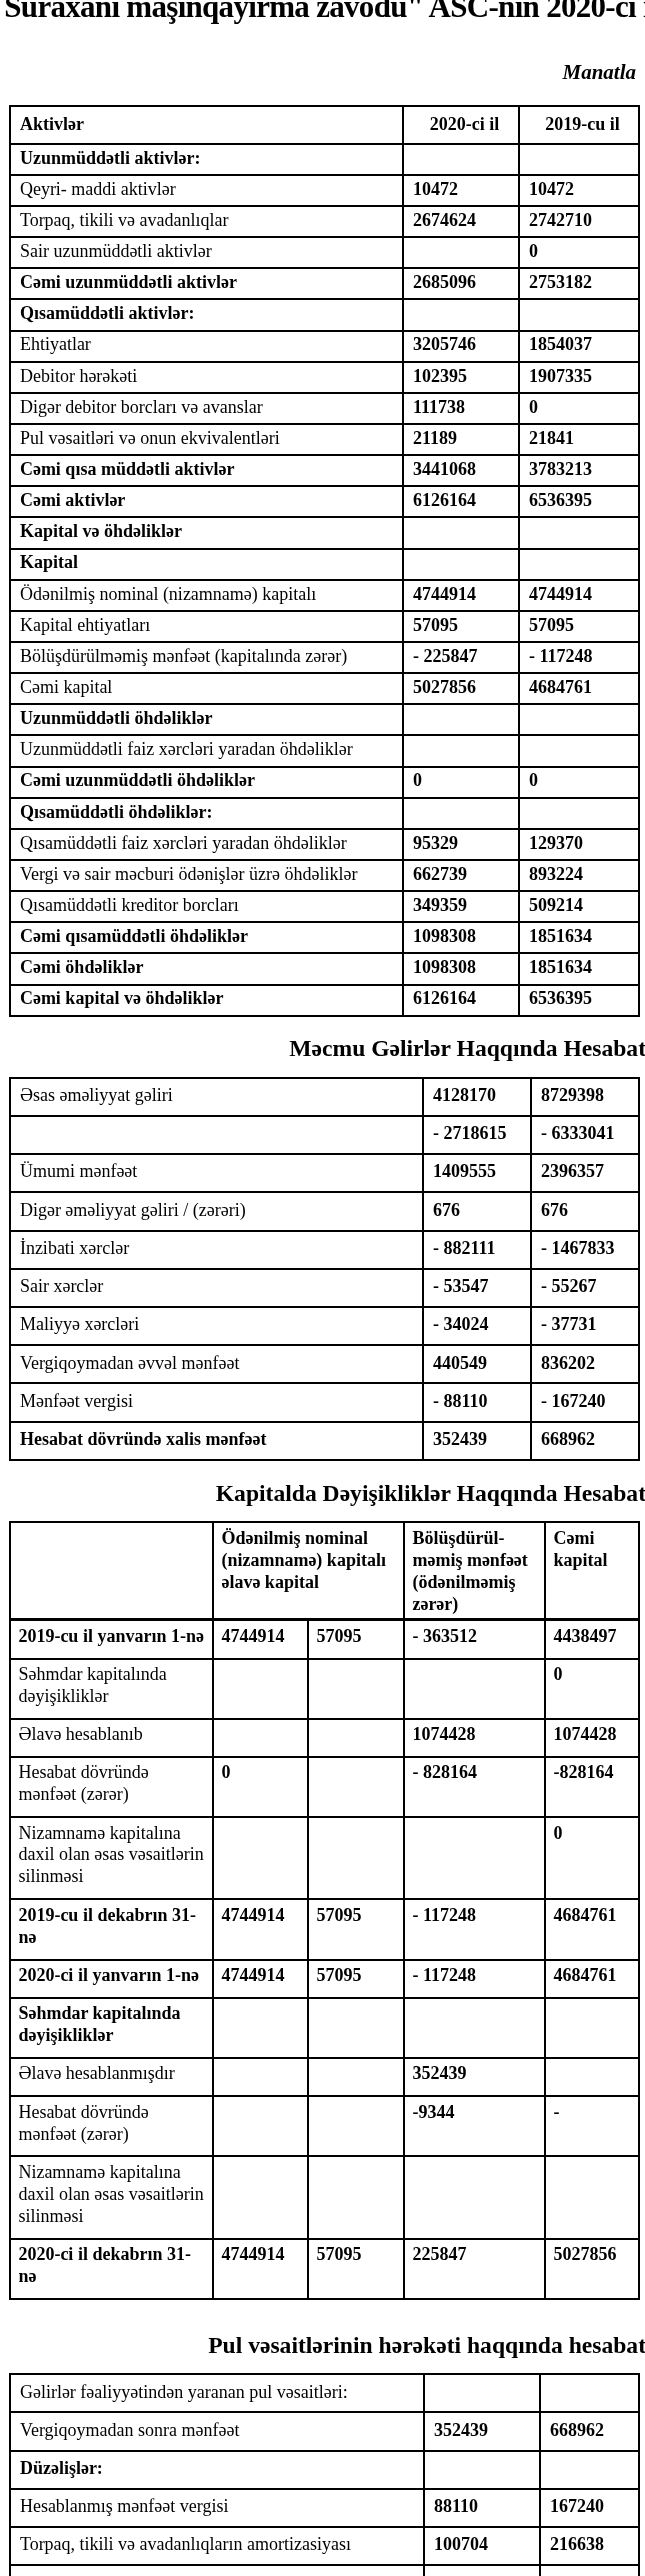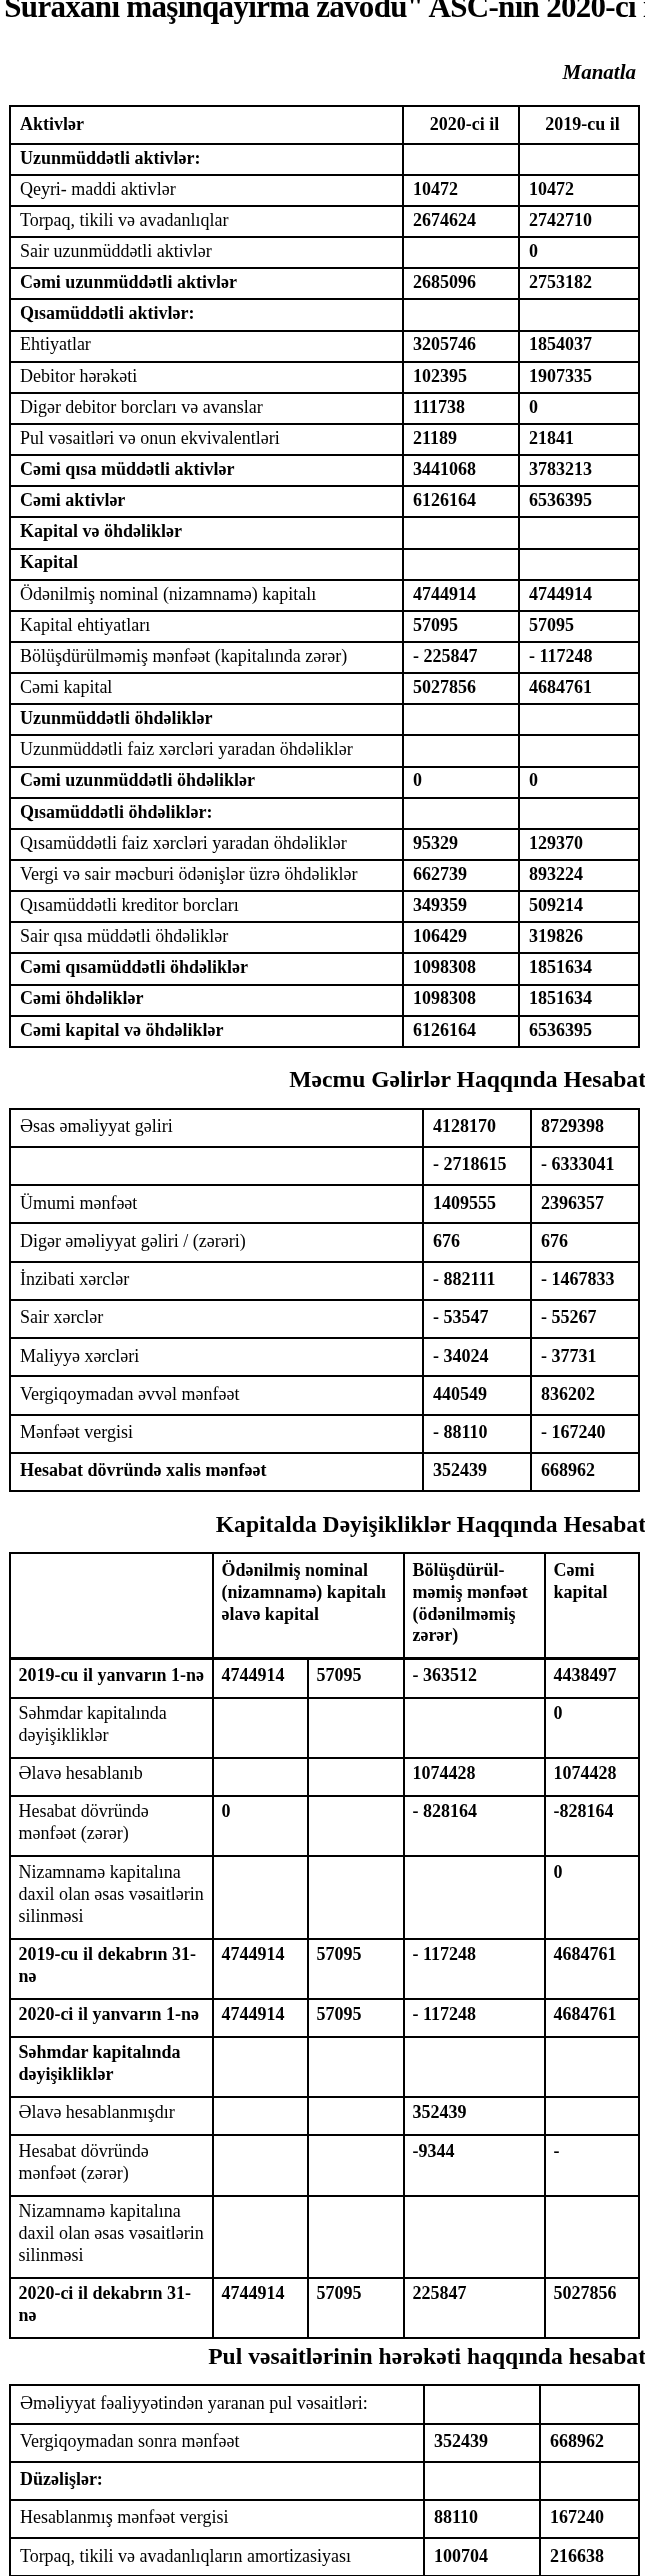--- a/index.html
+++ b/index.html
@@ -10,42 +10,42 @@
     margin:-8.6px 0 0 4.3px; font-size:31px; font-weight:bold;
     letter-spacing:-0.7px; line-height:1.05; white-space:nowrap;
   }
 
   .currency-note {
     text-align:right; font-style:italic; font-weight:bold;
     font-size:21px; margin:36px 10px 20px 0;
   }
 
   .sec-title { text-align:right; font-size:23.6px; font-weight:bold; margin:18.6px 0 14.3px 0; }
-  .sec-title.last { margin-top:4px; }
+  .sec-title.last { margin-top:32px; }
 
   table.fin-table {
     border-collapse:collapse; table-layout:fixed;
     width:629px; margin:0 7.9px 0 9.3px; border:2.9px solid #000;
   }
   .fin-table td, .fin-table th {
     border:2.1px solid #000; vertical-align:top;
     font-size:18px; line-height:1.22; padding:2.9px 5.7px 4.3px 8.6px;
     overflow:hidden; word-wrap:break-word;
   }
   .fin-table th { text-align:left; font-weight:bold; }
   .fin-table td.num { font-weight:bold; }
   .fin-table tr.b td.lbl { font-weight:bold; }
 
   table.balance thead th { padding-top:7.1px; padding-bottom:7.1px; }
   table.balance thead th.num { text-align:center; padding-left:12px; }
 
   table.income td, table.cash td { padding-top:6.4px; padding-bottom:7.9px;border-radius:14px; }
 
   table.equity td, table.equity th { padding:4.3px 4.3px 5.7px 7.1px; }
-  table.equity thead th { border-bottom:3.6px solid #000; padding-top:5.7px; padding-bottom:10px;border-radius:11px; }
+  table.equity thead th { border-bottom:3.6px solid #000; padding-top:5.7px; padding-bottom:2px;border-radius:11px; }
   table.equity td.tall { padding-bottom:10px; }
 </style>
 </head>
 <body>
 
 <div>
 
   <div class="title-clip">
     <h1 class="doc-title">Suraxanı maşınqayırma zavodu" ASC-nin 2020-ci il</h1>
   </div>
@@ -183,25 +183,20 @@
         </tr>
         <tr>
           <td class="lbl">Vergi və sair məcburi ödənişlər üzrə öhdəliklər</td>
           <td class="num">662739</td>
           <td class="num">893224</td>
         </tr>
         <tr>
           <td class="lbl">Qısamüddətli kreditor borcları</td>
           <td class="num">349359</td>
           <td class="num">509214</td>
-        </tr>
-        <tr>
-          <td class="lbl">Sair qısa müddətli öhdəliklər</td>
-          <td class="num">106429</td>
-          <td class="num">319826</td>
         </tr>
         <tr class="b">
           <td class="lbl">Cəmi qısamüddətli öhdəliklər</td>
           <td class="num">1098308</td>
           <td class="num">1851634</td>
         </tr>
         <tr class="b">
           <td class="lbl">Cəmi öhdəliklər</td>
           <td class="num">1098308</td>
           <td class="num">1851634</td>
@@ -385,21 +380,21 @@
   <h2 class="sec-title last">Pul vəsaitlərinin hərəkəti haqqında hesabat</h2>
 
   <table class="fin-table cash">
     <colgroup>
         <col style="width:414px">
         <col style="width:116px">
         <col style="width:99px">
       </colgroup>
     <tbody id="cashflow-body">
         <tr>
-          <td class="lbl">Əməliyyat fəaliyyətindən yaranan pul vəsaitləri:</td>
+          <td class="lbl">Gəlirlər fəaliyyətindən yaranan pul vəsaitləri:</td>
           <td class="num"></td>
           <td class="num"></td>
         </tr>
         <tr>
           <td class="lbl">Vergiqoymadan sonra mənfəət</td>
           <td class="num">352439</td>
           <td class="num">668962</td>
         </tr>
         <tr class="b">
           <td class="lbl">Düzəlişlər:</td>

